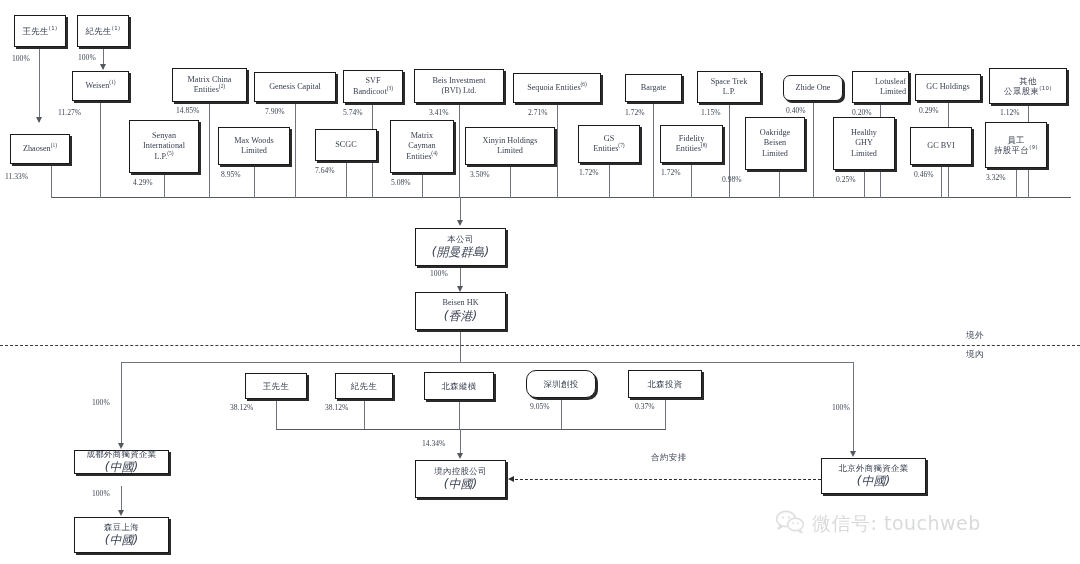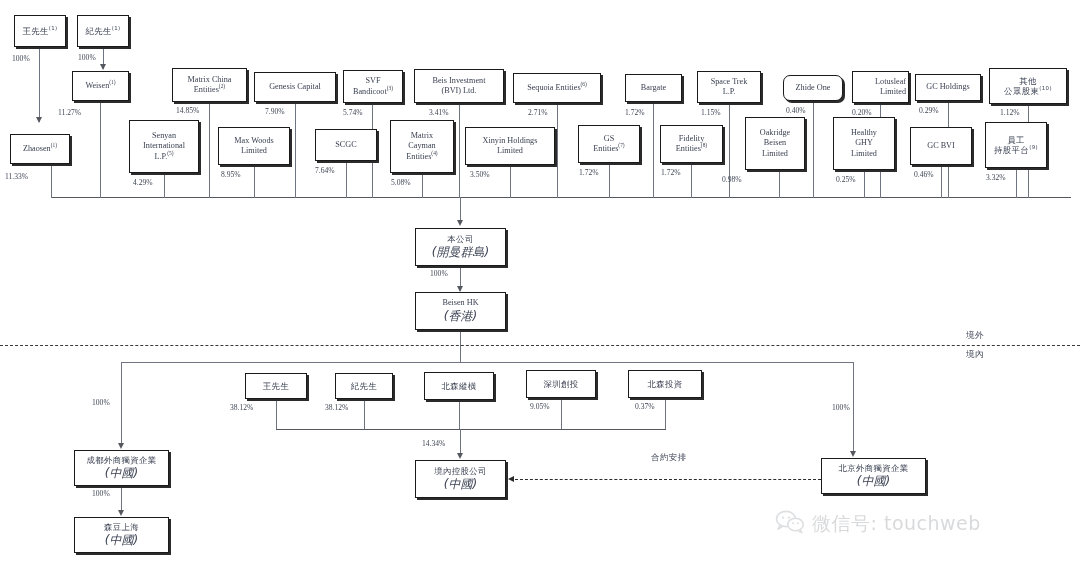--- a/index.html
+++ b/index.html
@@ -335,21 +335,21 @@
 
   <div class="box" style="left:245px; top:373px; width:62px; height:26px;">
     <span class="ln cn">王先生</span>
   </div>
   <div class="box" style="left:335px; top:373px; width:58px; height:26px;">
     <span class="ln cn">紀先生</span>
   </div>
   <div class="box" style="left:424px; top:372px; width:70px; height:28px;">
     <span class="ln cn">北森縱橫</span>
   </div>
-  <div class="box" style="left:526px; top:370px; width:70px; height:28px;">
+  <div class="box" style="left:526px; top:370px; width:70px; height:28px;border-radius:10px;">
     <span class="ln cn">深圳創投</span>
   </div>
   <div class="box" style="left:628px; top:370px; width:74px; height:28px;">
     <span class="ln cn">北森投資</span>
   </div>
 
   <div class="pct" style="left:230px; top:403px;">38.12%</div>
   <div class="pct" style="left:325px; top:403px;">38.12%</div>
   <div class="pct" style="left:422px; top:403px;margin-top:36px;">14.34%</div>
   <div class="pct" style="left:530px; top:402px;">9.05%</div>
@@ -367,21 +367,21 @@
 
   <div class="box" style="left:415px; top:460px; width:91px; height:38px;">
     <span class="ln cn">境內控股公司</span>
     <span class="ln it">(中國)</span>
   </div>
 
   <div class="dashed-h" style="left:515px; top:479px; width:306px;"></div>
   <div class="arrow-left" style="left:508px; top:475.5px;"></div>
   <div class="edge-label" style="left:651px; top:452px;">合約安排</div>
 
-  <div class="box" style="left:74px; top:450px; width:95px; height:36px;">
+  <div class="box" style="left:74px; top:450px; width:95px; height:24px;">
     <span class="ln cn">成都外商獨資企業</span>
     <span class="ln it">(中國)</span>
   </div>
 
   <div class="vline" style="left:121px; top:486px; height:28px;"></div>
   <div class="arrow" style="left:117.5px; top:510px;"></div>
   <div class="pct" style="left:92px; top:489px;">100%</div>
 
   <div class="box" style="left:74px; top:517px; width:95px; height:36px;">
     <span class="ln cn">森豆上海</span>

